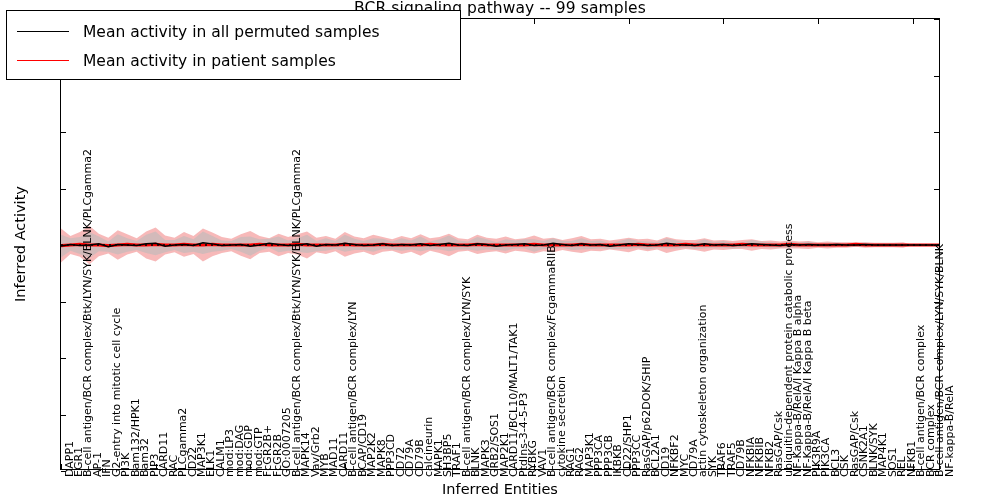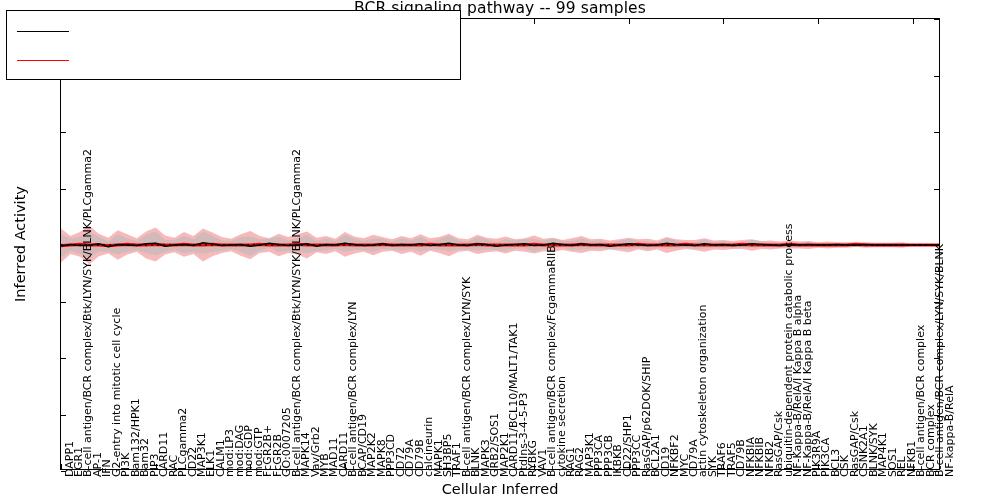--- a/index.html
+++ b/index.html
@@ -102,21 +102,21 @@
         <div class="xtickmark" style="left: 662.366px;"></div>
         <div class="xtickmark b" style="left: 662.366px;"></div>
         <div class="xtickmark" style="left: 756.989px;"></div>
         <div class="xtickmark b" style="left: 756.989px;"></div>
         <div class="xtickmark" style="left: 851.613px;"></div>
         <div class="xtickmark b" style="left: 851.613px;"></div>
       </div>
   </div>
 
   <div id="ylabel" style="left: -38px; top: 244px; transform: translate(0px, -50%) rotate(-90deg);">Inferred Activity</div>
-  <div id="xlabel">Cellular Inferred</div>
+  <div id="xlabel">Inferred Entities</div>
 
   <div id="xlabels">
       <div class="xcat" style="left: 3.5px; top: 477px;">DAPP1</div>
       <div class="xcat" style="left: 12.9624px; top: 477px;">EGR1</div>
       <div class="xcat" style="left: 22.4247px; top: 477px;">B-cell antigen/BCR complex/Btk/LYN/SYK/BLNK/PLCgamma2</div>
       <div class="xcat" style="left: 31.8871px; top: 477px;">AP-1</div>
       <div class="xcat" style="left: 41.3495px; top: 477px;">IFN</div>
       <div class="xcat" style="left: 50.8118px; top: 477px;">G2-entry into mitotic cell cycle</div>
       <div class="xcat" style="left: 60.2742px; top: 477px;">PI3K</div>
       <div class="xcat" style="left: 69.7366px; top: 477px;">Bam132/HPK1</div>
@@ -205,19 +205,21 @@
       <div class="xcat" style="left: 855.113px; top: 477px;">B-cell antigen/BCR complex</div>
       <div class="xcat" style="left: 864.575px; top: 477px;">BCR complex</div>
       <div class="xcat" style="left: 874.038px; top: 477px;">B-cell antigen/BCR complex/LYN/SYK/BLNK</div>
       <div class="xcat" style="left: 883.5px; top: 477px;">NF-kappa-B/RelA</div>
       <div class="xcat" style="left: 3.5px; top: 32px;">72</div>
     </div>
 
   <div id="legend">
     <div class="legrow">
       <span class="legline"></span>
+      <span class="legtxt">Mean activity in all permuted samples</span>
     </div>
     <div class="legrow">
       <span class="legline red"></span>
+      <span class="legtxt">Mean activity in patient samples</span>
     </div>
   </div>
 
 </div>
 
 </body></html>

